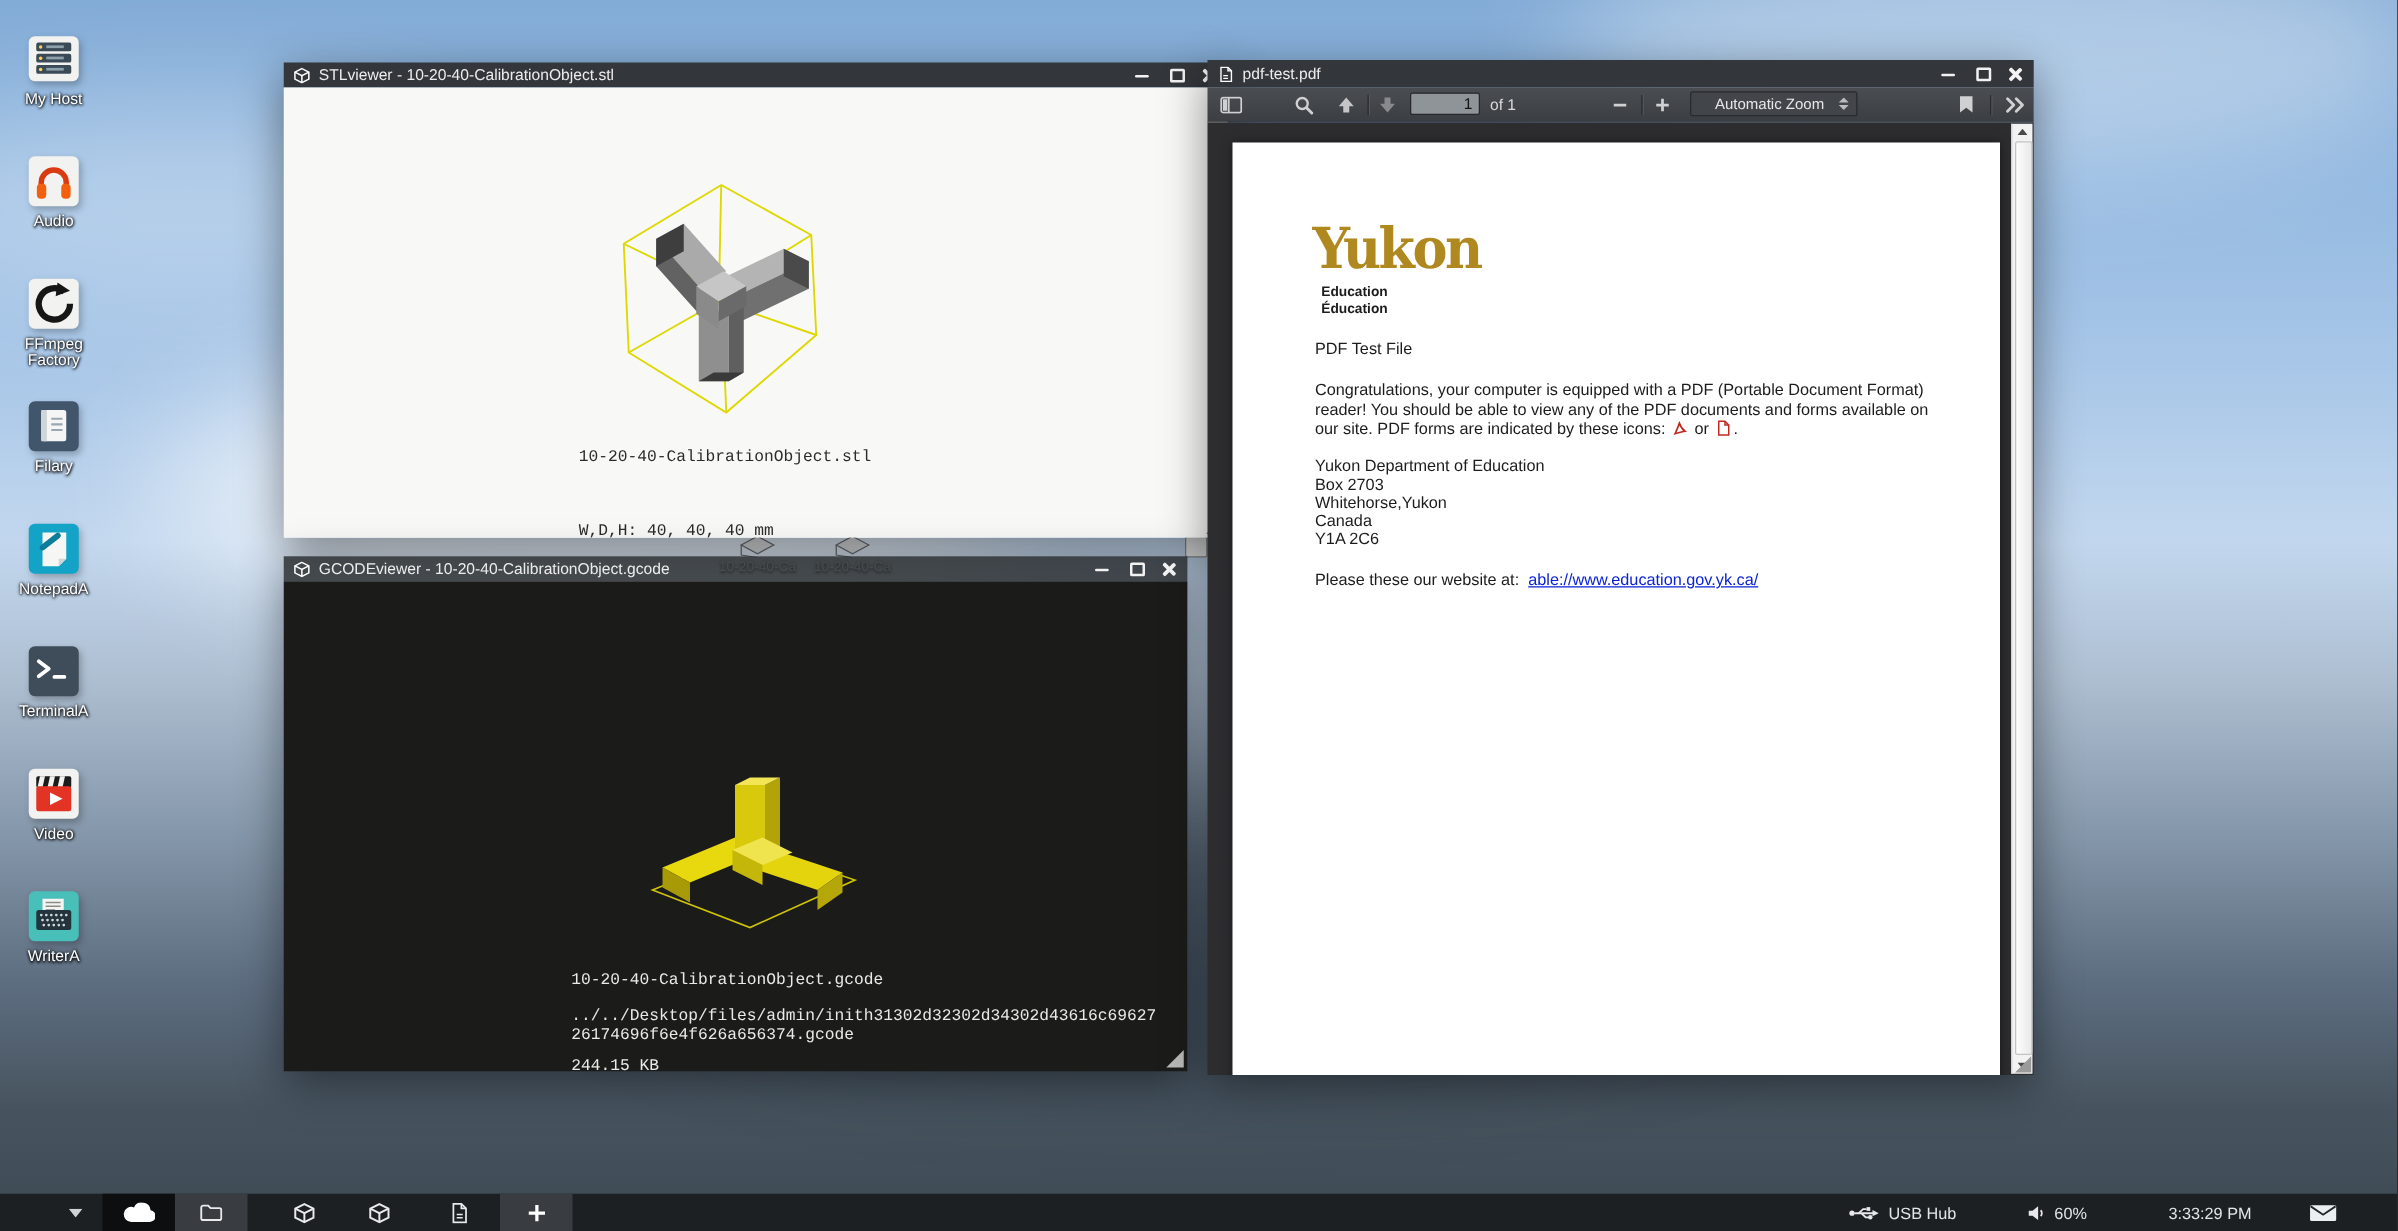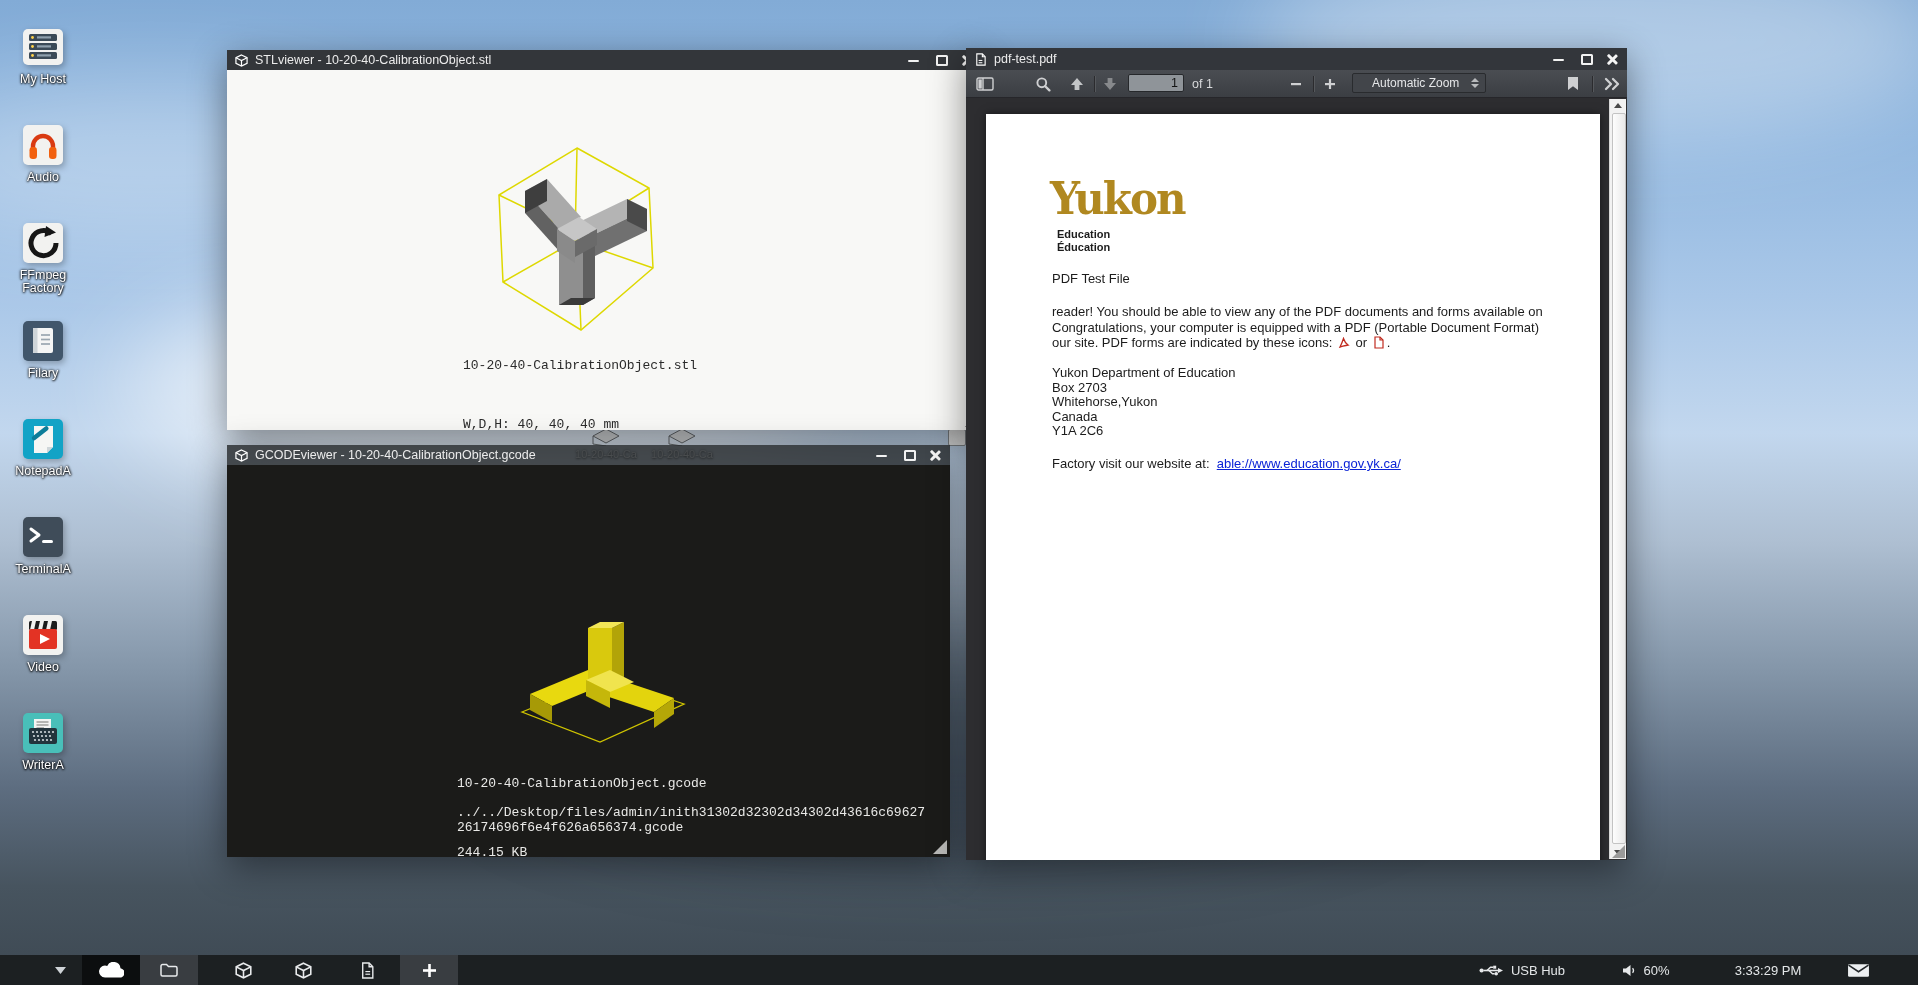--- a/index.html
+++ b/index.html
@@ -335,22 +335,22 @@
     <div style="position:absolute;left:0;top:50px;right:0;bottom:0;background:#2d2d30;overflow:hidden;">
 
       <div style="position:absolute;left:20px;top:16px;width:614px;height:760px;background:#fff;box-shadow:0 0 8px rgba(0,0,0,.5);color:#1c1c1c;font-size:13px;">
         <div style="position:absolute;left:64px;top:60px;font-family:'DejaVu Serif',serif;font-weight:700;font-size:42px;color:#b08820;letter-spacing:-2px;transform:scaleY(1.08);">Yukon</div>
         <div style="position:absolute;left:71px;top:114px;font-size:11px;font-weight:bold;">Education</div>
         <div style="position:absolute;left:71px;top:127px;font-size:11px;font-weight:bold;">Éducation</div>
 
         <div style="position:absolute;left:66px;top:157px;">PDF Test File</div>
 
         <div style="position:absolute;left:66px;top:190px;line-height:15.6px;white-space:nowrap;">
+          <div>Congratulations, your computer is equipped with a PDF (Portable Document Format)</div>
           <div>reader!  You should be able to view any of the PDF documents and forms available on</div>
-          <div>Congratulations, your computer is equipped with a PDF (Portable Document Format)</div>
           <div>
             <span>our site.  PDF forms are indicated by these icons:</span>
             <svg width="12" height="12" viewBox="0 0 12 12" style="vertical-align:-2px;margin:0 2px;">
                 <path d="M2 10 C4 6 5 3 5.5 1.5 C6 3 7.2 6 10 8 C7.5 8.4 4.5 9.4 2 10 Z" fill="none" stroke="#c02a1e" stroke-width="1.3"></path>
               </svg>
             <span>or</span>
             <svg width="12" height="13" viewBox="0 0 11 13" style="vertical-align:-2px;margin:0 2px;">
                 <path d="M1.5 1 h5 l3 3 v8 h-8 z" fill="#fff" stroke="#c02a1e" stroke-width="1.2"></path>
                 <path d="M6.5 1 v3 h3" fill="none" stroke="#c02a1e" stroke-width="1.2"></path>
               </svg><span>.</span>
@@ -359,21 +359,21 @@
 
         <div style="position:absolute;left:66px;top:252px;line-height:14.6px;">
           <div>Yukon Department of Education</div>
           <div>Box 2703</div>
           <div>Whitehorse,Yukon</div>
           <div>Canada</div>
           <div>Y1A 2C6</div>
         </div>
 
         <div style="position:absolute;left:66px;top:342px;">
-          <span>Factory visit our website at:</span>&nbsp;
+          <span>Please these our website at:</span>&nbsp;
           <a href="#" style="color:#0b23d6;text-decoration:underline;">able://www.education.gov.yk.ca/</a>
         </div>
       </div>
 
       <div style="position:absolute;right:1px;top:1px;width:16px;bottom:1px;background:#f2f2f2;border-left:1px solid #d8d8d8;">
         <div style="position:absolute;left:0;top:0;width:16px;height:13px;display:flex;align-items:center;justify-content:center;">
           <svg width="8" height="5" viewBox="0 0 8 5">
               <polygon points="4,0 8,5 0,5" fill="#4a4a4a"></polygon>
             </svg>
         </div>

